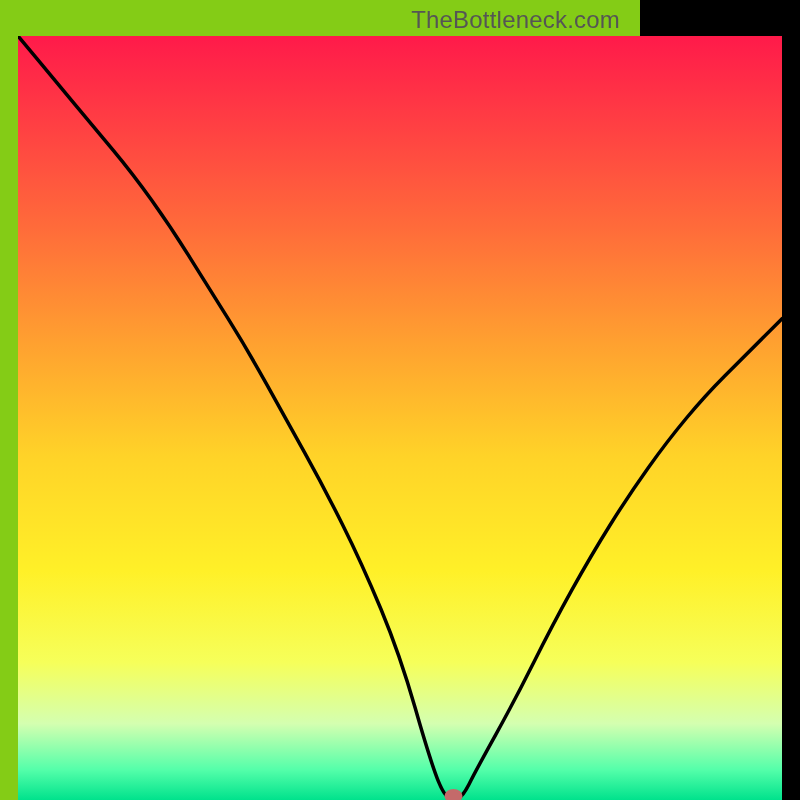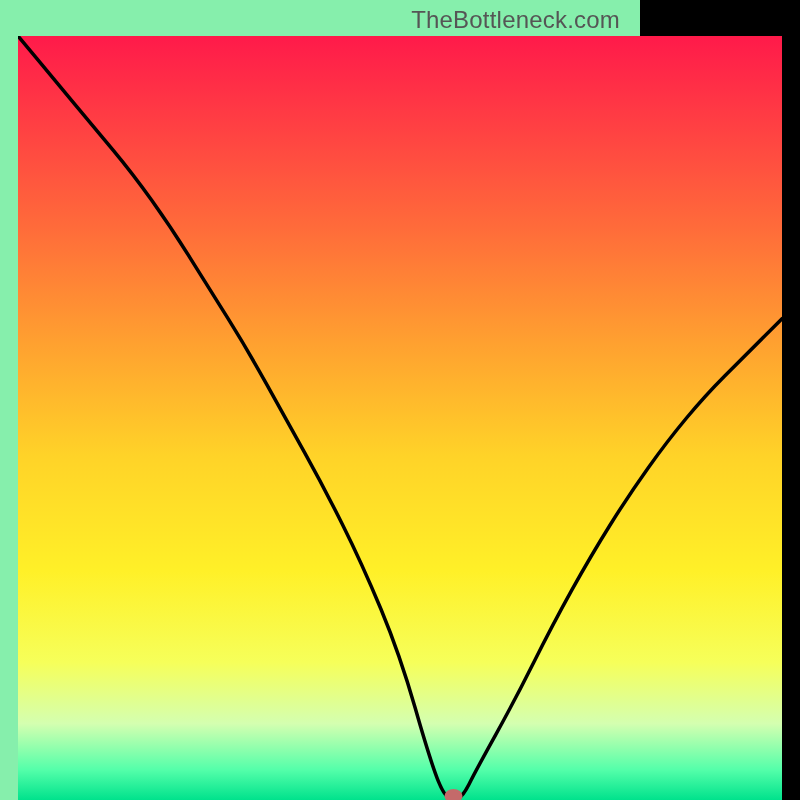--- a/index.html
+++ b/index.html
@@ -10,21 +10,21 @@
     background: #000;
     overflow: hidden;
     font-family: Arial, sans-serif;
   }
   .frame {
     position: absolute;
     top: 0;
     left: 0;
     width: 640px;
     height: 800px;
-    background: #86efac;
+    background: #84cc16;
   }
   .watermark {
     position: absolute;
     top: 6px;
     right: 20px;
     color: #555;
     font-size: 24px;
     font-weight: 500;
     letter-spacing: 0.2px;
     z-index: 10;

